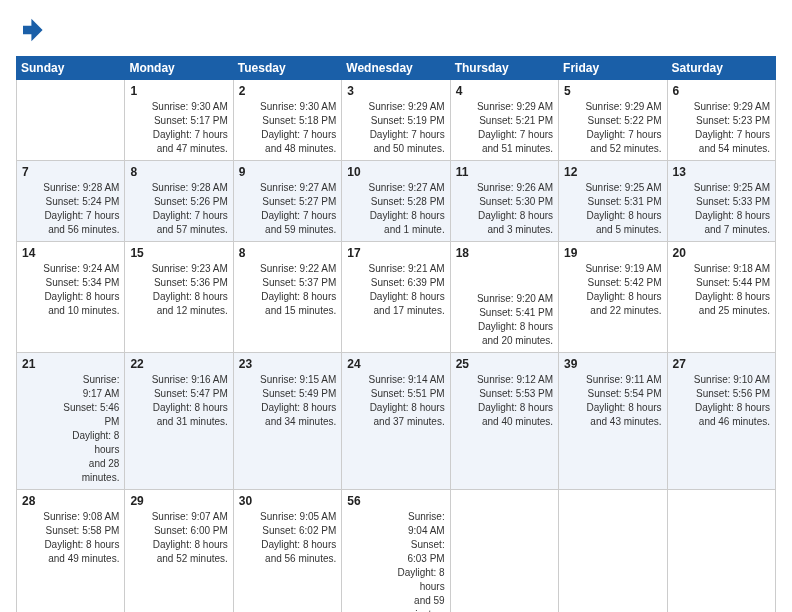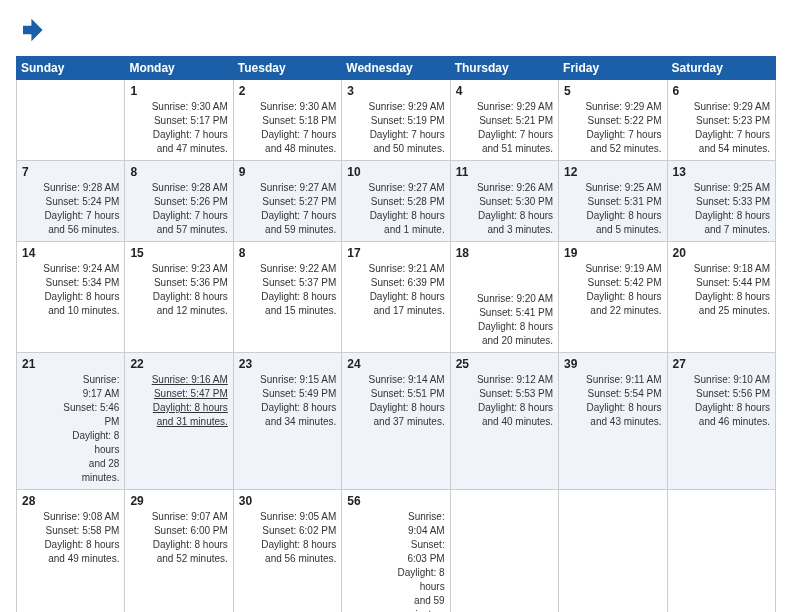--- a/index.html
+++ b/index.html
@@ -269,21 +269,21 @@
         <tr>
           <td>
             <span class="day-number">21</span>
             <div class="day-info" style="white-space: pre-line; margin-left: 41px;">Sunrise: 9:17 AM
 Sunset: 5:46 PM
 Daylight: 8 hours
 and 28 minutes.</div>
           </td>
           <td>
             <span class="day-number">22</span>
-            <div class="day-info" style="white-space: pre-line; text-decoration: underline;">Sunrise: 9:16 AM
+            <div class="day-info" style="white-space: pre-line;">Sunrise: 9:16 AM
 Sunset: 5:47 PM
 Daylight: 8 hours
 and 31 minutes.</div>
           </td>
           <td>
             <span class="day-number">23</span>
             <div class="day-info" style="white-space: pre-line;">Sunrise: 9:15 AM
 Sunset: 5:49 PM
 Daylight: 8 hours
 and 34 minutes.</div>

